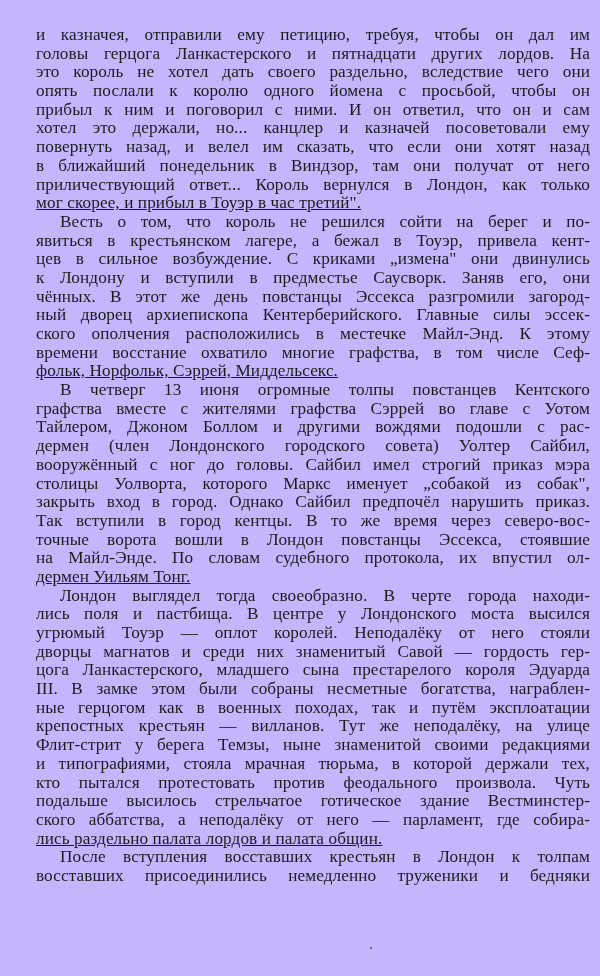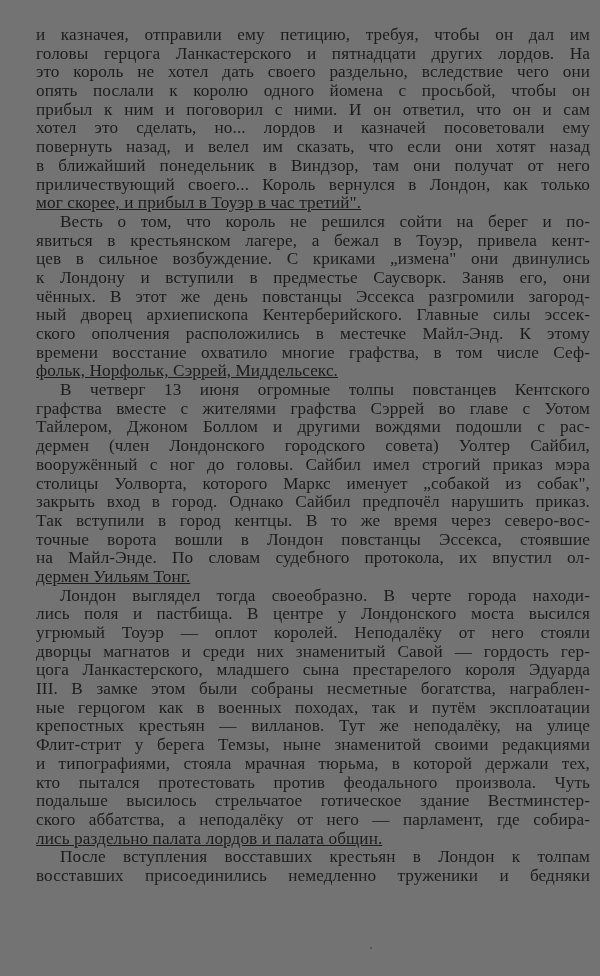--- a/index.html
+++ b/index.html
@@ -12,21 +12,21 @@
     height: 976px;
     position: relative;
     overflow: hidden;
   }
   .page {
     position: absolute;
     left: 0;
     top: 0;
     width: 600px;
     height: 976px;
-    background: #737373;
+    background: #c4b5fd;
   }
   .text-block {
     position: absolute;
     left: 36px;
     top: 26px;
     width: 554px;
   }
   .line {
     display: block;
     height: 18.7px;
@@ -68,24 +68,24 @@
 </head>
 <body>
 
 <div class="page">
   <div class="text-block" id="text-block">
       <span class="line">и казначея, отправили ему петицию, требуя, чтобы он дал им</span>
       <span class="line">головы герцога Ланкастерского и пятнадцати других лордов. На</span>
       <span class="line">это король не хотел дать своего раздельно, вследствие чего они</span>
       <span class="line">опять послали к королю одного йомена с просьбой, чтобы он</span>
       <span class="line">прибыл к ним и поговорил с ними. И он ответил, что он и сам</span>
-      <span class="line">хотел это сделать, но... лордов и казначей посоветовали ему</span>
+      <span class="line">хотел это держали, но... канцлер и казначей посоветовали ему</span>
       <span class="line">повернуть назад, и велел им сказать, что если они хотят назад</span>
       <span class="line">в ближайший понедельник в Виндзор, там они получат от него</span>
-      <span class="line">приличествующий своего... Король вернулся в Лондон, как только</span>
+      <span class="line">приличествующий ответ... Король вернулся в Лондон, как только</span>
       <span class="line last">мог скорее, и прибыл в Тоуэр в час третий".</span>
       <span class="line indent">Весть о том, что король не решился сойти на берег и по-</span>
       <span class="line">явиться в крестьянском лагере, а бежал в Тоуэр, привела кент-</span>
       <span class="line">цев в сильное возбуждение. С криками „измена" они двинулись</span>
       <span class="line">к Лондону и вступили в предместье Саусворк. Заняв его, они</span>
       <span class="line">чённых. В этот же день повстанцы Эссекса разгромили загород-</span>
       <span class="line">ный дворец архиепископа Кентерберийского. Главные силы эссек-</span>
       <span class="line">ского ополчения расположились в местечке Майл-Энд. К этому</span>
       <span class="line">времени восстание охватило многие графства, в том числе Сеф-</span>
       <span class="line last">фольк, Норфольк, Сэррей, Миддельсекс.</span>

